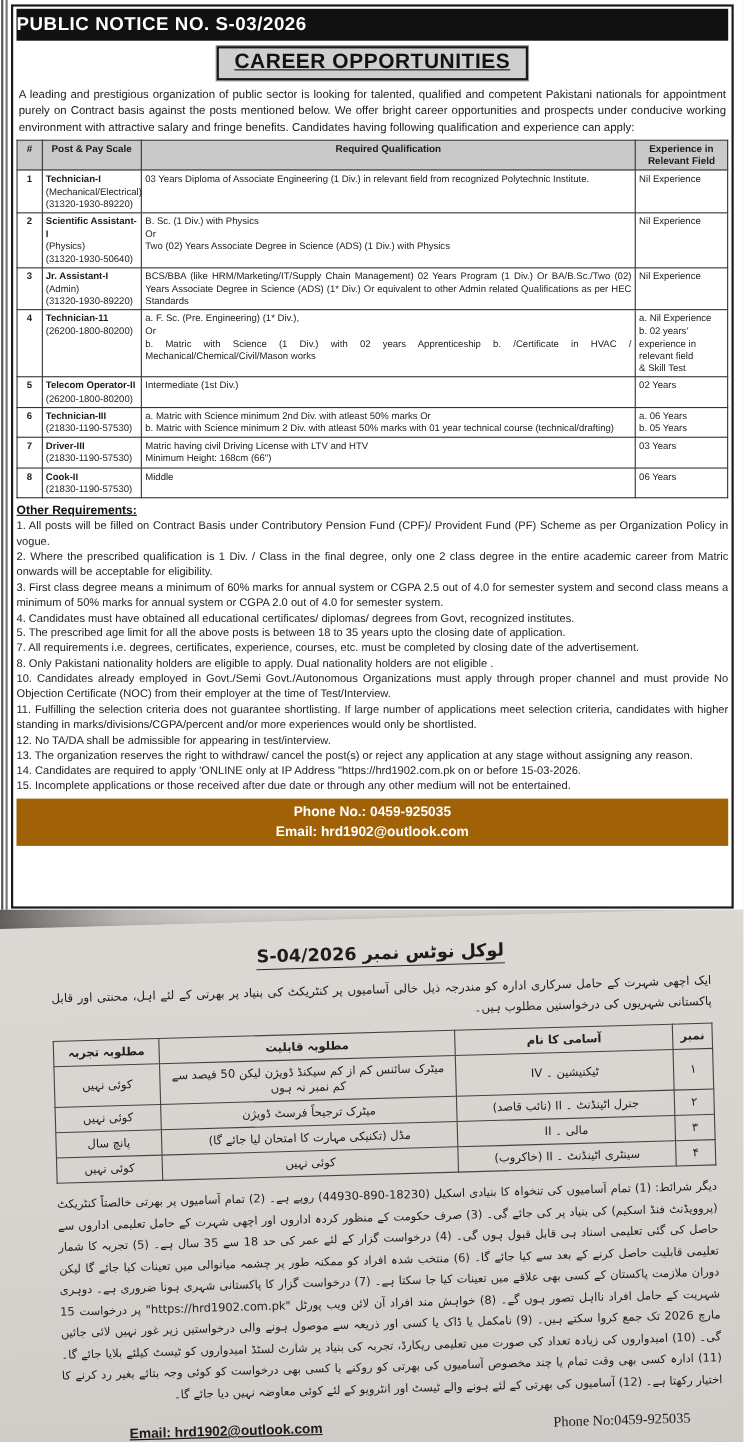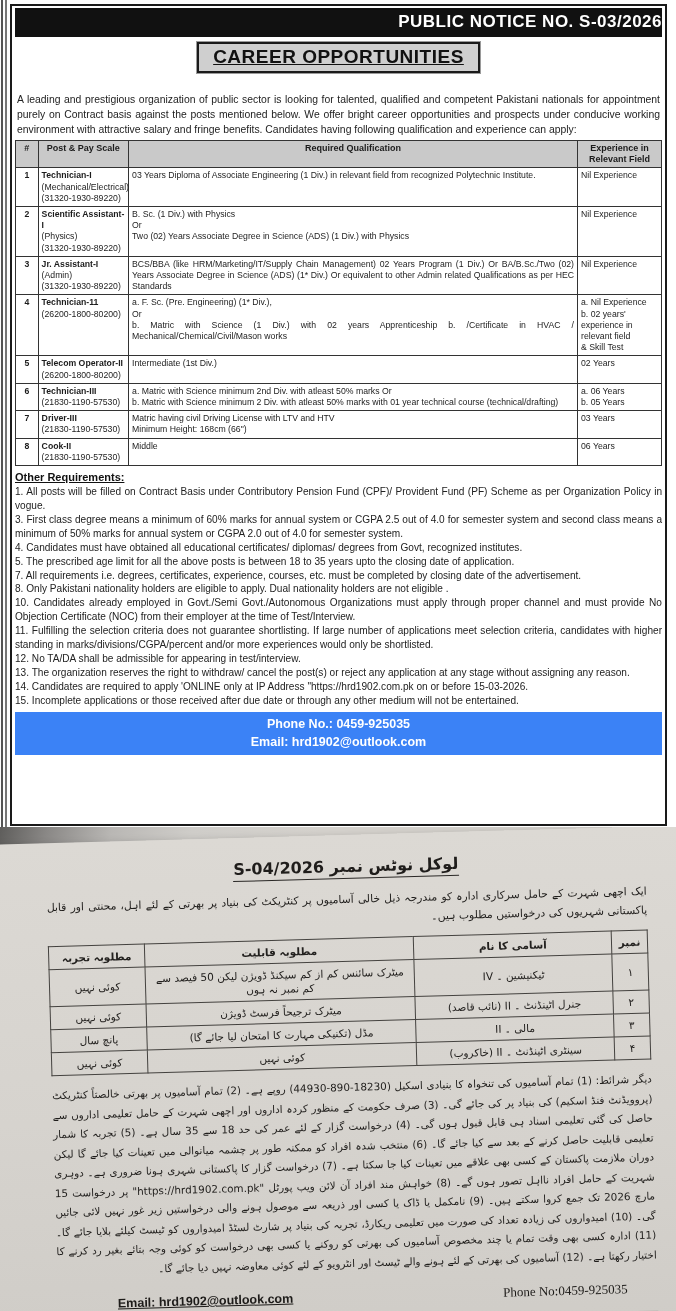--- a/index.html
+++ b/index.html
@@ -4,38 +4,38 @@
 <style>
   * { box-sizing: border-box; margin: 0; padding: 0; }
   body { width: 676px; height: 1311px; background: #f2f2f2; font-family: "Liberation Sans", sans-serif; overflow: hidden; }
   .page { position: relative; width: 676px; height: 1311px; background: #ffffff; overflow: hidden; }
 
   
   .edge-lines { position: absolute; left: 1px; top: 0; width: 6px; height: 827px; border-left: 2px solid #555; border-right: 2px solid #777; }
 
   
   .notice1 { position: absolute; left: 10px; top: 4px; width: 657px; height: 822px; border: 2px solid #1a1a1a; background: #fff; padding: 2px 3px; }
-  .title-bar { background: #111; color: #fff; text-align: right; font-weight: bold; font-size: 17px; letter-spacing: .5px; padding: 4px 0 5px; }
-  .career-wrap { text-align: center; margin: 5px 0 18px; }
+  .title-bar { background: #111; color: #fff; text-align: left; font-weight: bold; font-size: 17px; letter-spacing: .5px; padding: 4px 0 5px; }
+  .career-wrap { text-align: center; margin: 5px 0 5px; }
   .career-box { display: inline-block; background: #cfcfcf; border: 2px solid #1a1a1a; box-shadow: 0 0 0 1px #9a9a9a; padding: 2px 14px 3px; font-weight: bold; font-size: 19px; letter-spacing: .5px; text-decoration: underline; color: #111; }
   .intro { font-size: 10.4px; line-height: 15px; text-align: justify; color: #222; padding: 1px 2px 3px; }
 
   table.posts { width: 100%; border-collapse: collapse; table-layout: fixed; }
   table.posts th, table.posts td { border: 1px solid #333; font-size: 8.7px; line-height: 11.2px; padding: 2px 3px; vertical-align: top; color: #1c1c1c; }
   table.posts th { background: #c9c9c9; font-weight: bold; text-align: center; font-size: 9px; }
   .col-num { width: 3.5%; } .col-post { width: 14%; } .col-qual { width: 69.5%; } .col-exp { width: 13%; }
   td.cell-num { text-align: center; font-weight: bold; }
   .post-name { font-weight: bold; }
   .pre { white-space: pre-line; }
   td.cell-qual { text-align: justify; }
 
   .req-heading { font-size: 11px; font-weight: bold; text-decoration: underline; margin: 5px 0 2px; color: #111; }
   .req-item { font-size: 10.1px; line-height: 13.9px; text-align: justify; color: #222; }
 
-  .contact-bar { background: #3b82f6; color: #fff; text-align: center; font-weight: bold; font-size: 12.5px; line-height: 18px; padding: 3px 0 4px; margin-top: 4px; }
+  .contact-bar { background: #a16207; color: #fff; text-align: center; font-weight: bold; font-size: 12.5px; line-height: 18px; padding: 3px 0 4px; margin-top: 4px; }
   .contact-bar .line { display: block; }
 
   
   .photo { position: absolute; left: 0; top: 827px; width: 676px; height: 484px; background: linear-gradient(105deg, #5e5d5b 0%, #8a8886 6%, #b9b7b4 14%, #cfcdc9 24%, #d5d2cd 40%); overflow: hidden; }
   .paper { position: absolute; left: -18px; top: 8px; width: 730px; height: 510px; background: linear-gradient(180deg, #dcd9d4 0%, #d6d3ce 55%, #cfccc7 100%); transform: rotate(-1.6deg); box-shadow: -6px 4px 10px rgba(0,0,0,.35); padding: 22px 60px 10px 70px; }
   .paper-glint { position: absolute; left: 22px; top: 30px; width: 2px; height: 150px; background: #f3f1ee; transform: rotate(18deg); opacity: .8; }
   .urdu { direction: rtl; font-family: "DejaVu Sans", sans-serif; color: #1f1d1b; }
   .urdu-title { text-align: center; font-size: 16px; font-weight: bold; margin-bottom: 14px; }
   .urdu-title span { border-bottom: 1.5px solid #2a2826; padding-bottom: 2px; }
   .urdu-intro { font-size: 10.8px; line-height: 19px; text-align: justify; margin-bottom: 10px; }
@@ -83,21 +83,21 @@
       <tr>
         <td class="cell-num">1</td>
         <td><span class="post-name">Technician-I</span><div class="pre">(Mechanical/Electrical)
 (31320-1930-89220)</div></td>
         <td class="cell-qual pre">03 Years Diploma of Associate Engineering (1 Div.) in relevant field from recognized Polytechnic Institute.</td>
         <td class="pre">Nil Experience</td>
       </tr>
       <tr>
         <td class="cell-num">2</td>
         <td><span class="post-name">Scientific Assistant-I</span><div class="pre">(Physics)
-(31320-1930-89220)</div></td>
+(31320-1930-50640)</div></td>
         <td class="cell-qual pre">B. Sc. (1 Div.) with Physics
 Or
 Two (02) Years Associate Degree in Science (ADS) (1 Div.) with Physics</td>
         <td class="pre">Nil Experience</td>
       </tr>
       <tr>
         <td class="cell-num">3</td>
         <td><span class="post-name">Jr. Assistant-I</span><div class="pre">(Admin)
 (31320-1930-89220)</div></td>
         <td class="cell-qual pre">BCS/BBA (like HRM/Marketing/IT/Supply Chain Management) 02 Years Program (1 Div.) Or BA/B.Sc./Two (02) Years Associate Degree in Science (ADS) (1* Div.) Or equivalent to other Admin related Qualifications as per HEC Standards</td>
@@ -138,20 +138,21 @@
         <td class="cell-num">8</td>
         <td><span class="post-name">Cook-II</span><div class="pre">(21830-1190-57530)</div></td>
         <td class="cell-qual pre">Middle</td>
         <td class="pre">06 Years</td>
       </tr>
     </tbody>
       </table>
 
     <div class="req-heading">Other Requirements:</div>
     <div class="req-item">1. All posts will be filled on Contract Basis under Contributory Pension Fund (CPF)/ Provident Fund (PF) Scheme as per Organization Policy in vogue.</div>
+    <div class="req-item">2. Where the prescribed qualification is 1 Div. / Class in the final degree, only one 2 class degree in the entire academic career from Matric onwards will be acceptable for eligibility.</div>
     <div class="req-item">3. First class degree means a minimum of 60% marks for annual system or CGPA 2.5 out of 4.0 for semester system and second class means a minimum of 50% marks for annual system or CGPA 2.0 out of 4.0 for semester system.</div>
     <div class="req-item">4. Candidates must have obtained all educational certificates/ diplomas/ degrees from Govt, recognized institutes.</div>
     <div class="req-item">5. The prescribed age limit for all the above posts is between 18 to 35 years upto the closing date of application.</div>
     <div class="req-item">7. All requirements i.e. degrees, certificates, experience, courses, etc. must be completed by closing date of the advertisement.</div>
     <div class="req-item">8. Only Pakistani nationality holders are eligible to apply. Dual nationality holders are not eligible .</div>
     <div class="req-item">10. Candidates already employed in Govt./Semi Govt./Autonomous Organizations must apply through proper channel and must provide No Objection Certificate (NOC) from their employer at the time of Test/Interview.</div>
     <div class="req-item">11. Fulfilling the selection criteria does not guarantee shortlisting. If large number of applications meet selection criteria, candidates with higher standing in marks/divisions/CGPA/percent and/or more experiences would only be shortlisted.</div>
     <div class="req-item">12. No TA/DA shall be admissible for appearing in test/interview.</div>
     <div class="req-item">13. The organization reserves the right to withdraw/ cancel the post(s) or reject any application at any stage without assigning any reason.</div>
     <div class="req-item">14. Candidates are required to apply 'ONLINE only at IP Address "https://hrd1902.com.pk on or before 15-03-2026.</div>

